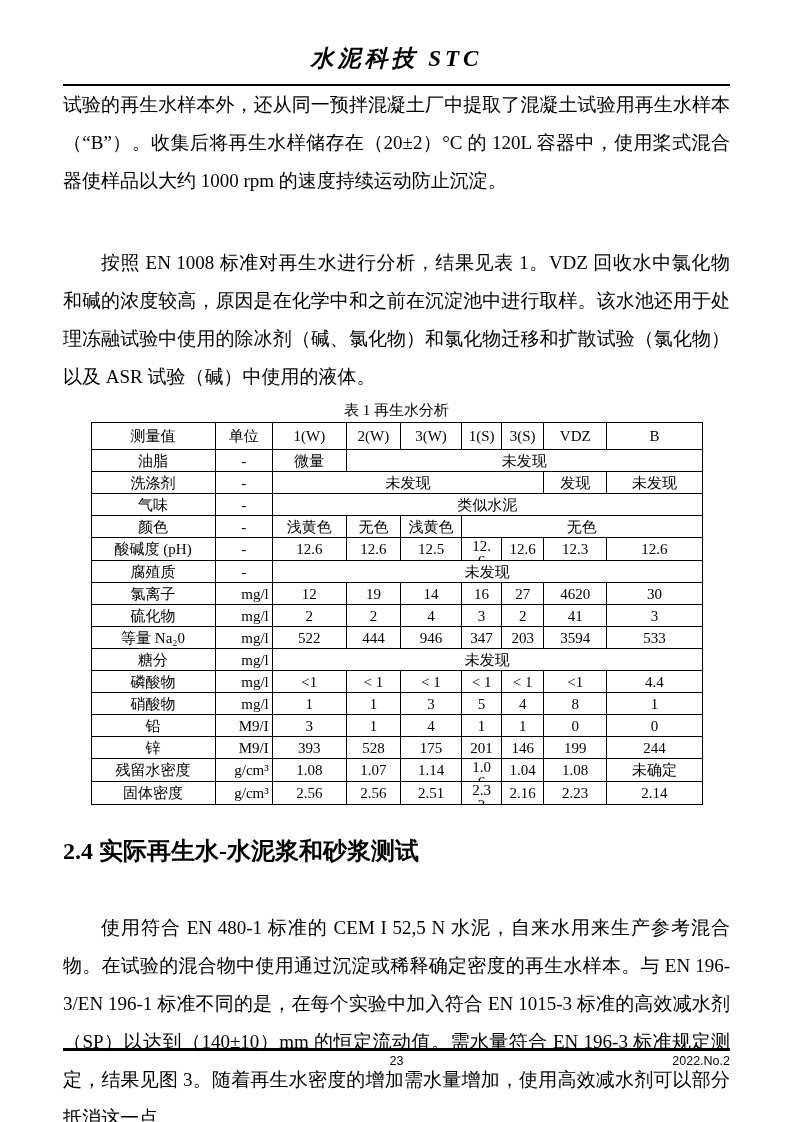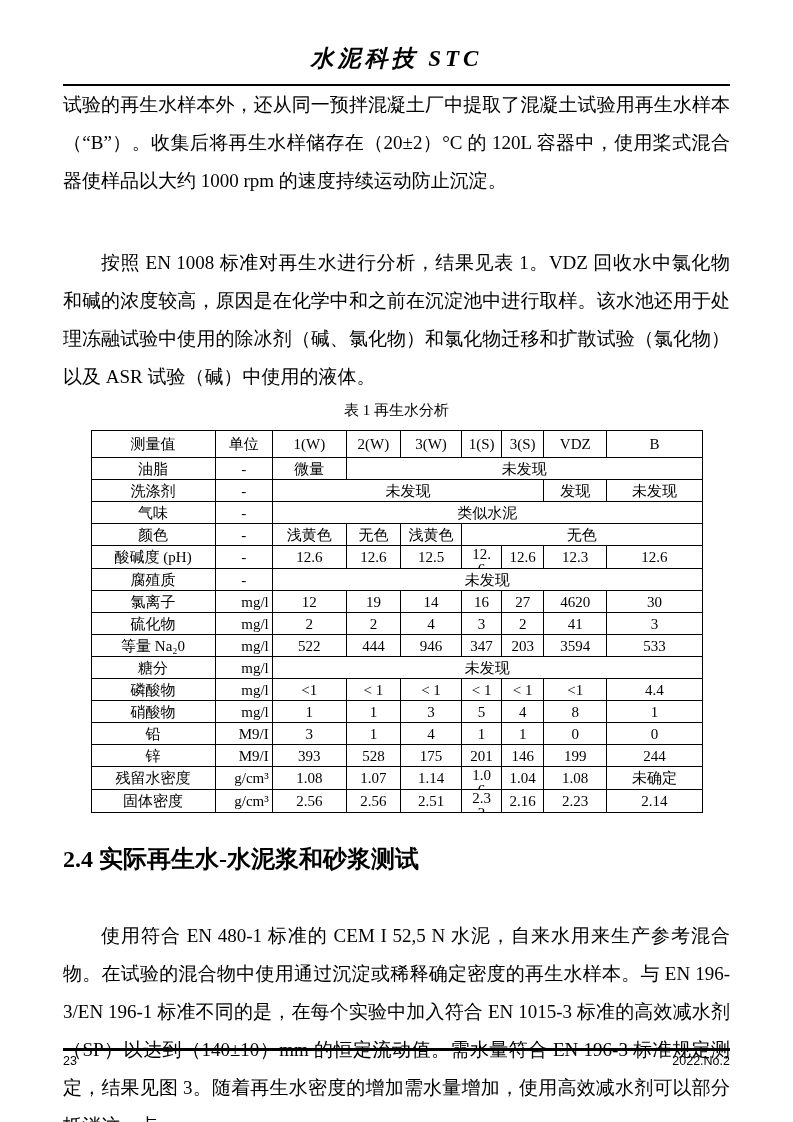--- a/index.html
+++ b/index.html
@@ -15,21 +15,21 @@
     letter-spacing:4px; line-height:34px; height:40px;
   }
   .header-rule { border:none; border-top:2.2px solid #000; margin:2px 0 0 0; }
   .para {
     font-size:19px; line-height:38px; margin:0;
     text-align:justify; text-align-last:left;
   }
   .para.indent { text-indent:2em;margin-top:44px; }
   .table-caption {
     text-align:center; font-size:15px; line-height:20px;
-    margin:4px 0 10px 0;
+    margin:4px 0 2px 0;
   }
   table.data-table {
     border-collapse:collapse; table-layout:fixed;
     margin:0 auto; width:612px; font-size:15px;
   }
   .data-table th, .data-table td {
     border:1.6px solid #000; text-align:center; font-weight:normal;
     padding:0 2px; height:21px; line-height:18px; overflow:hidden;
     white-space:nowrap;
   }
@@ -41,21 +41,21 @@
     overflow:hidden; word-break:break-all; white-space:normal;
     text-align:center; vertical-align:top;
   }
   .section-heading {
     font-size:24px; font-weight:bold; margin:32px 0 7px 0; line-height:28px;
   }
   .page-footer { position:absolute; left:63px; right:63px; top:1048px; }
   .footer-rule { border:none; border-top:3px solid #000; margin:0 0 1px 0; }
   .footer-row { position:relative; height:18px; }
   .page-number {
-    display:block; text-align:left; font-size:12.5px; line-height:18px;
+    display:block; text-align:center; font-size:12.5px; line-height:18px;
     font-family:"Liberation Sans","DejaVu Sans",sans-serif;
   }
   .issue-number {
     position:absolute; right:0; top:0; font-size:12.5px; line-height:18px;
     font-family:"Liberation Sans","DejaVu Sans",sans-serif;
   }
 </style>
 </head>
 <body>
 

